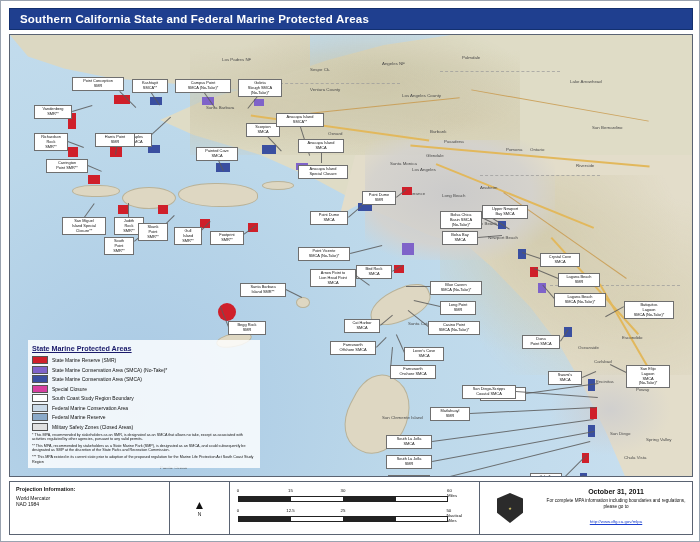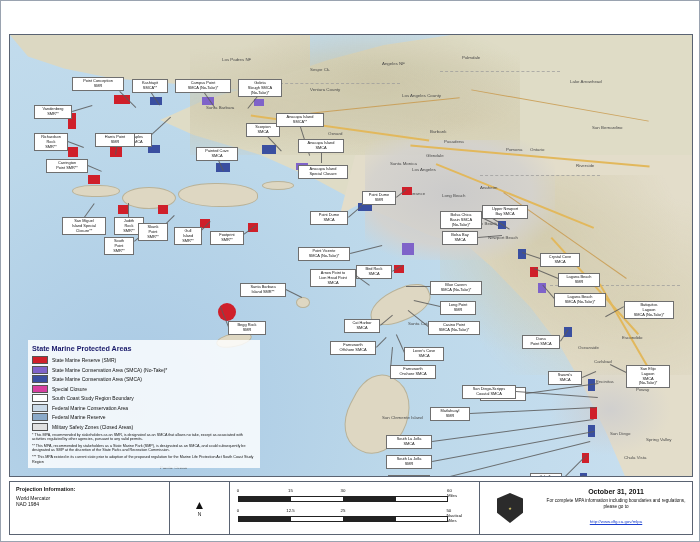--- a/index.html
+++ b/index.html
@@ -119,21 +119,21 @@
   .p-smca{background:#3a4fa0;}
   .p-smcan{background:#7f63c9;}
   .p-special{background:#d63fa0;}
   
   .legend{
     position:absolute;left:18px;top:305px;width:232px;height:128px;
     background:rgba(255,255,255,0.82);
     padding:2px 4px;box-sizing:border-box;
   }
   .legend h4{
-    margin:2px 0 3px 0;font-size:7.2px;color:#1a1a6a;font-weight:bold;
+    margin:2px 0 3px 0;font-size:7.2px;color:#1a1a6a;font-weight:bold;text-decoration:underline;
   }
   .legend .row{display:flex;align-items:center;margin-bottom:1.5px;}
   .legend .sw{width:14px;height:6px;margin-right:4px;flex:0 0 auto;border:0.5px solid #555;}
   .legend .lb{font-size:5px;color:#111;}
   .legend .note{font-size:3.7px;color:#111;line-height:1.25;margin-top:2px;}
   
   .footer{
     position:absolute;left:8px;top:480px;width:684px;height:54px;
     border:1px solid #5a6372;box-sizing:border-box;background:#ffffff;
   }
@@ -156,20 +156,23 @@
     color:#e8d56b;font-size:4px;text-align:center;
   }
   .datered{font-size:7px;font-weight:bold;color:#111;}
   .link{color:#1a3fd0;text-decoration:underline;font-size:4.4px;}
 </style>
 </head>
 <body>
 
 <div class="page">
 
+  <div class="titlebar">
+    <div class="ttl">Southern California State and Federal Marine Protected Areas</div>
+  </div>
 
   <div class="mapframe">
     <div class="ocean"></div>
     <div class="land l3"></div>
     <div class="land l1"></div>
     <div class="land l2"></div>
     <div class="hills"></div>
     <div class="hills2"></div>
     <div class="urban"></div>
     <div class="urban2"></div>

